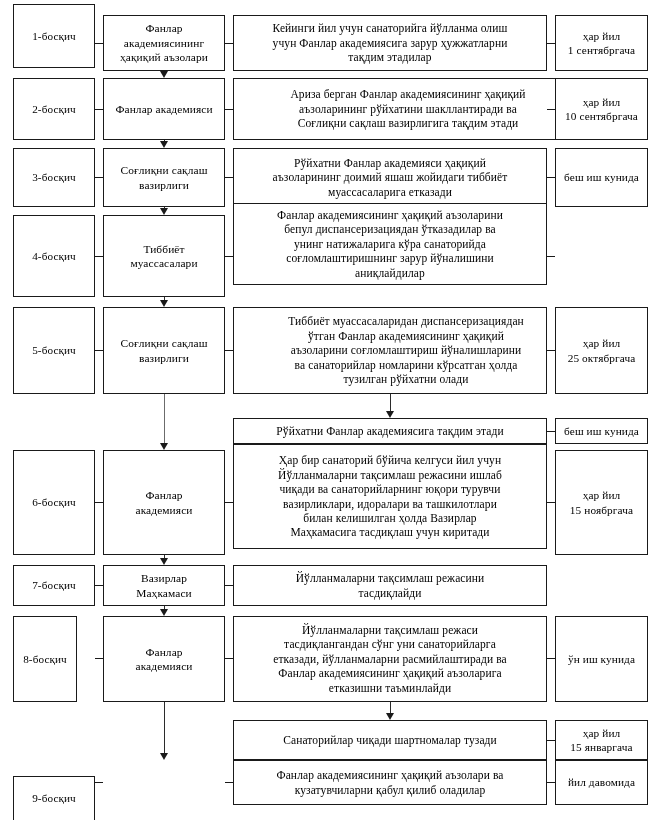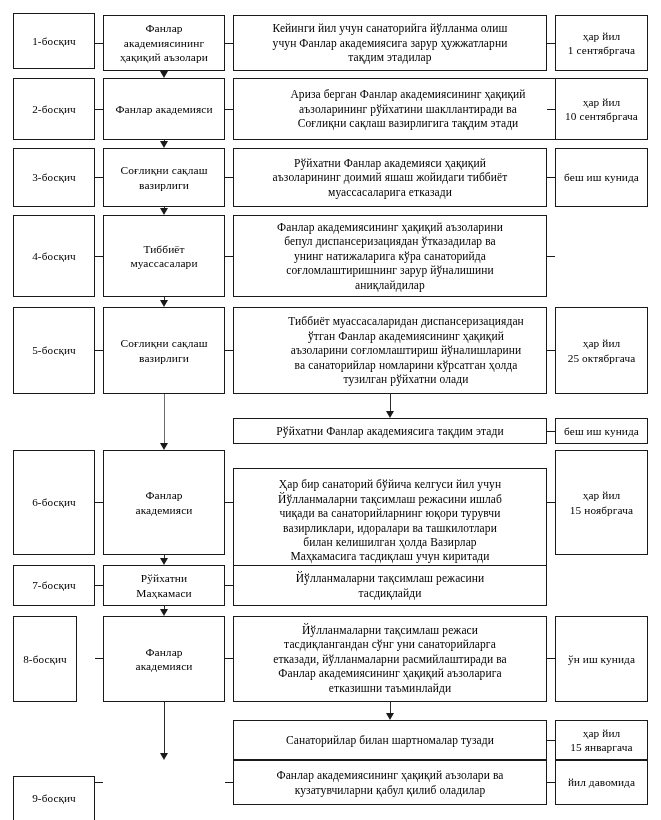--- a/index.html
+++ b/index.html
@@ -70,21 +70,21 @@
     border-left: 4.2px solid transparent;
     border-right: 4.2px solid transparent;
     border-top: 7px solid #1a1a1a;
   }
 </style>
 </head>
 <body>
 
 <div id="page">
 
-  <div class="box stage" style="left:13px; top:13px; width:82px; height:56px;text-align:center;">
+  <div class="box stage" style="left:13px; top:4px; width:82px; height:64px;text-align:center;">
     <span class="txt">1-босқич</span>
   </div>
   <div class="hconn" style="left:95px; top:43px; width:8px;"></div>
   <div class="box actor" style="left:103px; top:15px; width:122px; height:56px;">
     <span class="txt">Фанлар
 академиясининг
 ҳақиқий аъзолари</span>
   </div>
   <div class="hconn" style="left:225px; top:43px; width:8px;"></div>
   <div class="box action" style="left:233px; top:15px; width:314px; height:56px;">
@@ -153,21 +153,21 @@
 
   <div class="box stage" style="left:13px; top:215px; width:82px; height:82px;">
     <span class="txt">4-босқич</span>
   </div>
   <div class="hconn" style="left:95px; top:256px; width:8px;"></div>
   <div class="box actor" style="left:103px; top:215px; width:122px; height:82px;">
     <span class="txt">Тиббиёт
 муассасалари</span>
   </div>
   <div class="hconn" style="left:225px; top:256px; width:8px;"></div>
-  <div class="box action" style="left:233px; top:215px; width:314px; height:82px;">
+  <div class="box action" style="left:233px; top:203px; width:314px; height:82px;">
     <span class="txt">Фанлар академиясининг ҳақиқий аъзоларини
 бепул диспансеризациядан ўтказадилар ва
 унинг натижаларига кўра санаторийда
 соғломлаштиришнинг зарур йўналишини
 аниқлайдилар</span>
   </div>
   <div class="hconn" style="left:547px; top:256px; width:8px;"></div>
 
   <div class="varrow" style="left:164px; top:297px; height:10px;">
     <div class="stem" style="height:4px;"></div>
@@ -216,21 +216,21 @@
 
   <div class="box stage" style="left:13px; top:450px; width:82px; height:105px;">
     <span class="txt">6-босқич</span>
   </div>
   <div class="hconn" style="left:95px; top:502px; width:8px;"></div>
   <div class="box actor" style="left:103px; top:450px; width:122px; height:105px;">
     <span class="txt">Фанлар
 академияси</span>
   </div>
   <div class="hconn" style="left:225px; top:502px; width:8px;"></div>
-  <div class="box action" style="left:233px; top:468px; width:314px; height:105px;">
+  <div class="box action" style="left:233px; top:444px; width:314px; height:105px;">
     <span class="txt">Ҳар бир санаторий бўйича келгуси йил учун
 Йўлланмаларни тақсимлаш режасини ишлаб
 чиқади ва санаторийларнинг юқори турувчи
 вазирликлари, идоралари ва ташкилотлари
 билан келишилган ҳолда Вазирлар
 Маҳкамасига тасдиқлаш учун киритади</span>
   </div>
   <div class="hconn" style="left:547px; top:502px; width:8px;"></div>
   <div class="box timing" style="left:555px; top:450px; width:93px; height:105px;">
     <span class="txt">ҳар йил
@@ -240,21 +240,21 @@
   <div class="varrow" style="left:164px; top:555px; height:10px;">
     <div class="stem" style="height:4px;"></div>
     <div class="head"></div>
   </div>
 
   <div class="box stage" style="left:13px; top:565px; width:82px; height:41px;">
     <span class="txt">7-босқич</span>
   </div>
   <div class="hconn" style="left:95px; top:585px; width:8px;"></div>
   <div class="box actor" style="left:103px; top:565px; width:122px; height:41px;">
-    <span class="txt">Рўйхатни
+    <span class="txt">Вазирлар
 Маҳкамаси</span>
   </div>
   <div class="hconn" style="left:225px; top:585px; width:8px;"></div>
   <div class="box action" style="left:233px; top:565px; width:314px; height:41px;">
     <span class="txt">Йўлланмаларни тақсимлаш режасини
 тасдиқлайди</span>
   </div>
 
   <div class="varrow" style="left:164px; top:606px; height:10px;">
     <div class="stem" style="height:4px;"></div>
@@ -286,21 +286,21 @@
     <div class="stem" style="height:52px;"></div>
     <div class="head"></div>
   </div>
 
   <div class="varrow" style="left:390px; top:702px; height:18px;">
     <div class="stem" style="height:12px;"></div>
     <div class="head"></div>
   </div>
 
   <div class="box action" style="left:233px; top:720px; width:314px; height:40px;">
-    <span class="txt">Санаторийлар билан шартномалар тузади</span>
+    <span class="txt">Санаторийлар чиқади шартномалар тузади</span>
   </div>
   <div class="hconn" style="left:547px; top:740px; width:8px;"></div>
   <div class="box timing" style="left:555px; top:720px; width:93px; height:40px;">
     <span class="txt">ҳар йил
 15 январгача</span>
   </div>
 
   <div class="box stage" style="left:13px; top:776px; width:82px; height:45px;">
     <span class="txt">9-босқич</span>
   </div>

